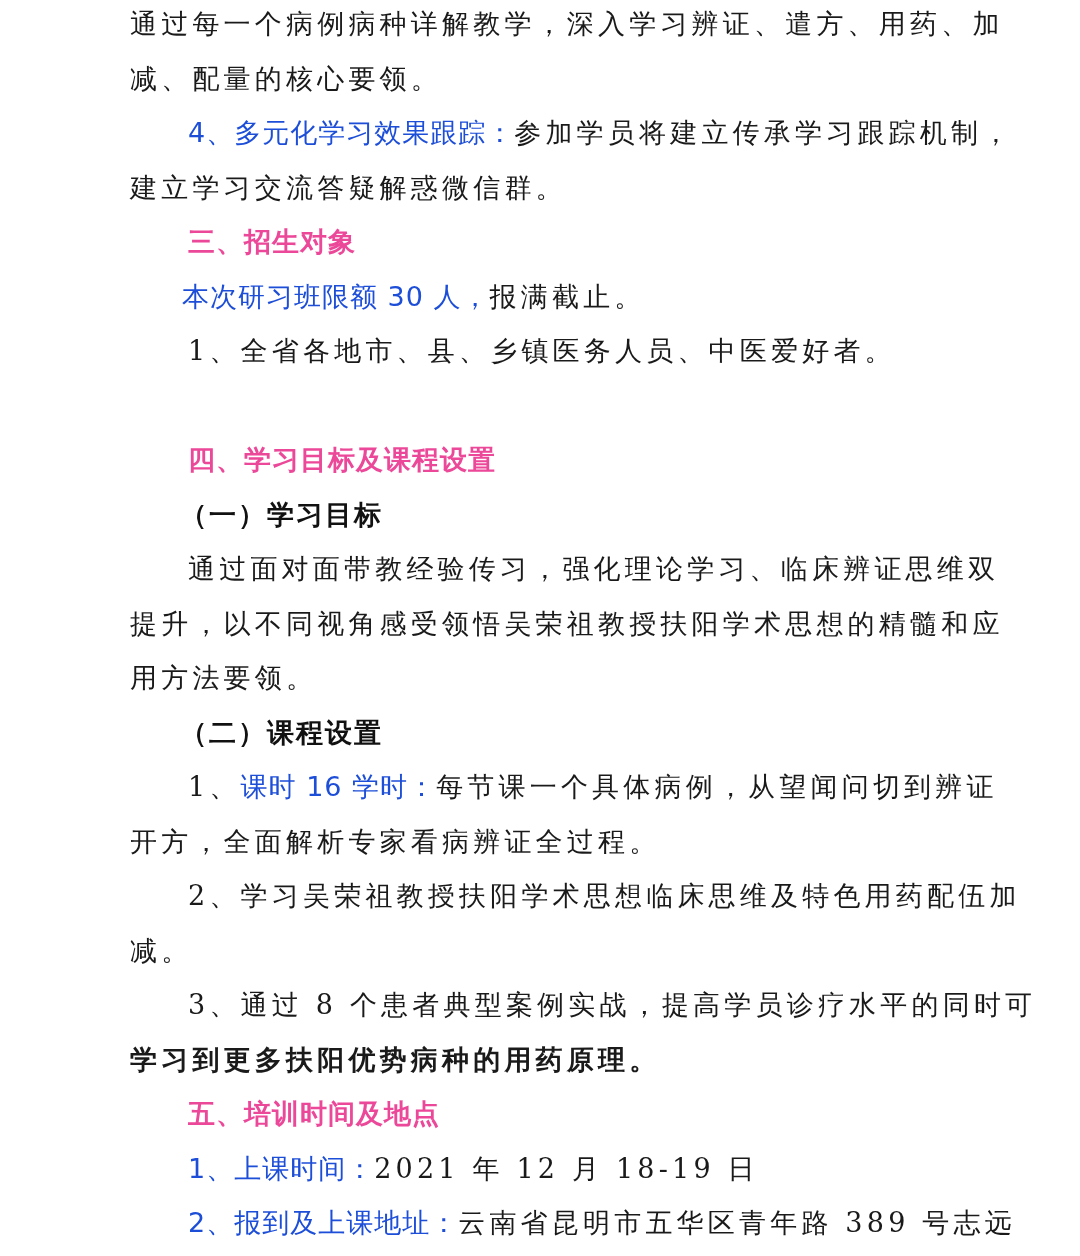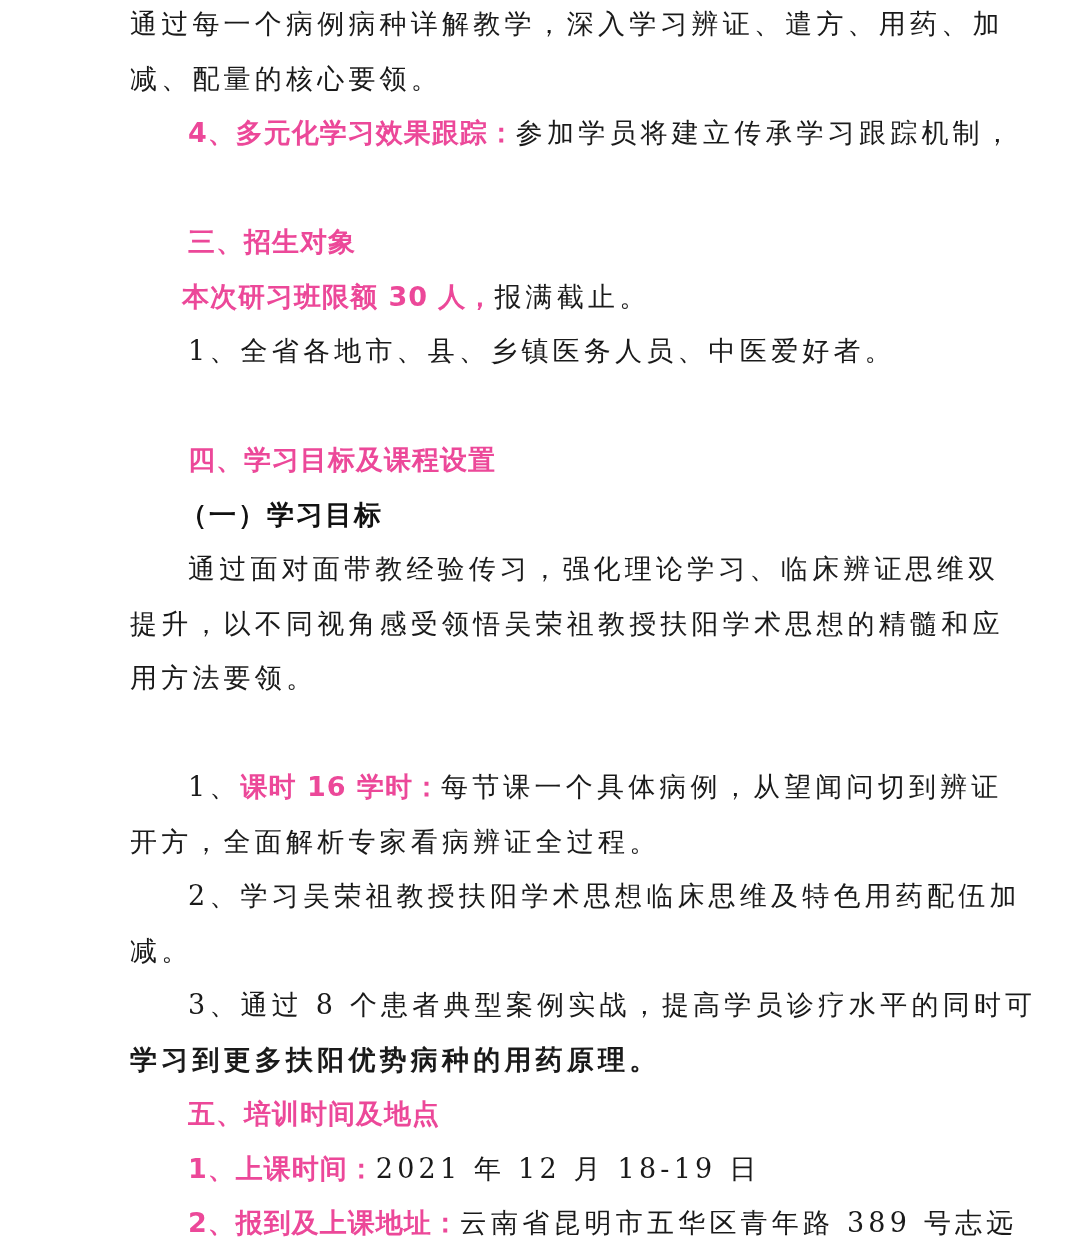--- a/index.html
+++ b/index.html
@@ -4,37 +4,40 @@
 <style>
   html, body { margin: 0; padding: 0; background: #ffffff; }
   body { width: 1080px; height: 1256px; overflow: hidden; position: relative;
          font-family: "DejaVu Serif", "Liberation Serif", serif; color: #1a1a1a; }
   .page { position: absolute; left: 0; top: 0; width: 1080px; height: 1128px; }
   .line { position: absolute; left: 130px; white-space: nowrap; font-size: 27px;
           letter-spacing: 4.2px; line-height: 40px; height: 40px; }
   .indent { left: 188px; }
   .indent-sub { left: 180px; }
   .heading { font-family: "DejaVu Sans", "Liberation Sans", sans-serif; font-weight: bold; letter-spacing: 1px; color: #ec4899; }
-  .b { font-weight: bold; font-family: "DejaVu Sans", "Liberation Sans", sans-serif; letter-spacing: 1px; color: #ec4899; }
+  .b { font-weight: normal; font-family: "DejaVu Sans", "Liberation Sans", sans-serif; letter-spacing: 1px; color: #1d4ed8; }
   .sub-heading { font-family: "DejaVu Sans", "Liberation Sans", sans-serif; font-weight: bold; letter-spacing: 2px; color: #111; }
 </style>
 </head>
 <body>
 
 <div class="page">
 
   <div class="line" style="top:4px;">
     <span>通过每一个病例病种详解教学，深入学习辨证、遣方、用药、加</span>
   </div>
   <div class="line" style="top:59px;">
     <span>减、配量的核心要领。</span>
   </div>
 
   <div class="line indent" style="top:113px;">
     <span class="b">4、多元化学习效果跟踪：</span><span>参加学员将建立传承学习跟踪机制，</span>
+  </div>
+  <div class="line" style="top:168px;">
+    <span>建立学习交流答疑解惑微信群。</span>
   </div>
 
   <div class="line indent heading" style="top:222px;">
     <span>三、招生对象</span>
   </div>
   <div class="line" style="top:277px; left:182px;">
     <span class="b">本次研习班限额 30 人，</span><span>报满截止。</span>
   </div>
   <div class="line indent" style="top:331px;">
     <span>1、全省各地市、县、乡镇医务人员、中医爱好者。</span>
@@ -49,20 +52,23 @@
   <div class="line indent" style="top:549px;">
     <span>通过面对面带教经验传习，强化理论学习、临床辨证思维双</span>
   </div>
   <div class="line" style="top:604px;">
     <span>提升，以不同视角感受领悟吴荣祖教授扶阳学术思想的精髓和应</span>
   </div>
   <div class="line" style="top:658px;">
     <span>用方法要领。</span>
   </div>
 
+  <div class="line indent-sub sub-heading" style="top:713px;">
+    <span>（二）课程设置</span>
+  </div>
   <div class="line indent" style="top:767px;">
     <span>1、</span><span class="b">课时 16 学时：</span><span>每节课一个具体病例，从望闻问切到辨证</span>
   </div>
   <div class="line" style="top:822px;">
     <span>开方，全面解析专家看病辨证全过程。</span>
   </div>
   <div class="line indent" style="top:876px;">
     <span>2、学习吴荣祖教授扶阳学术思想临床思维及特色用药配伍加</span>
   </div>
   <div class="line" style="top:931px;">

